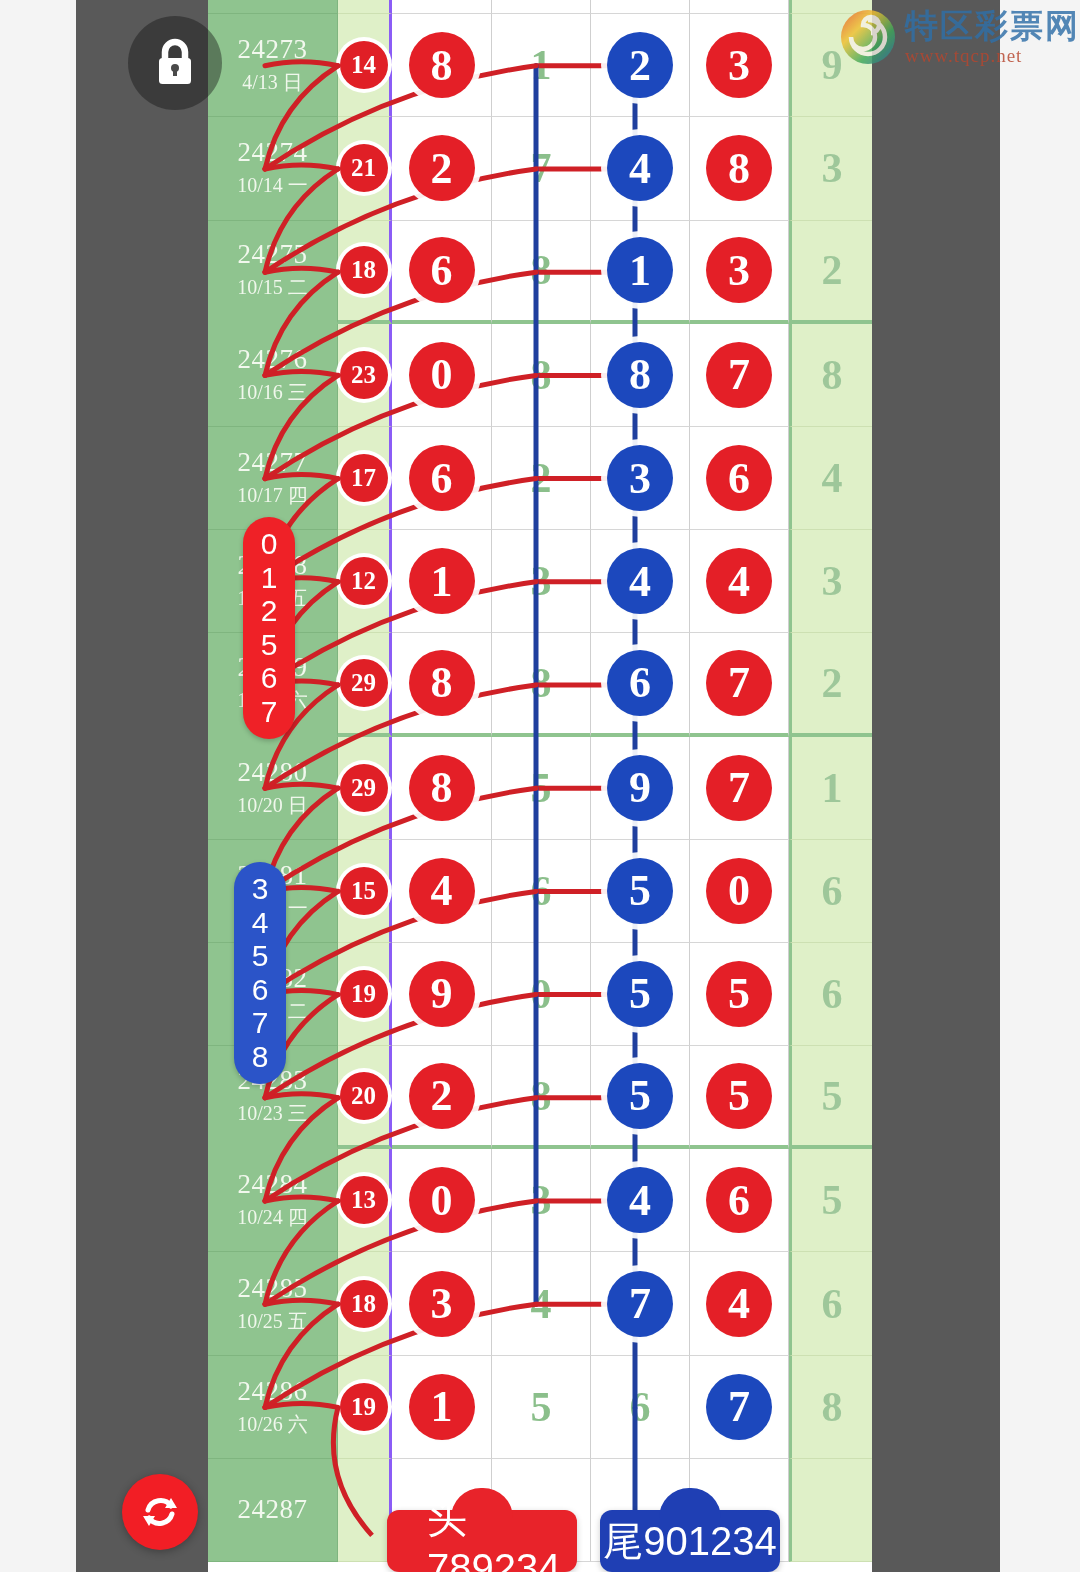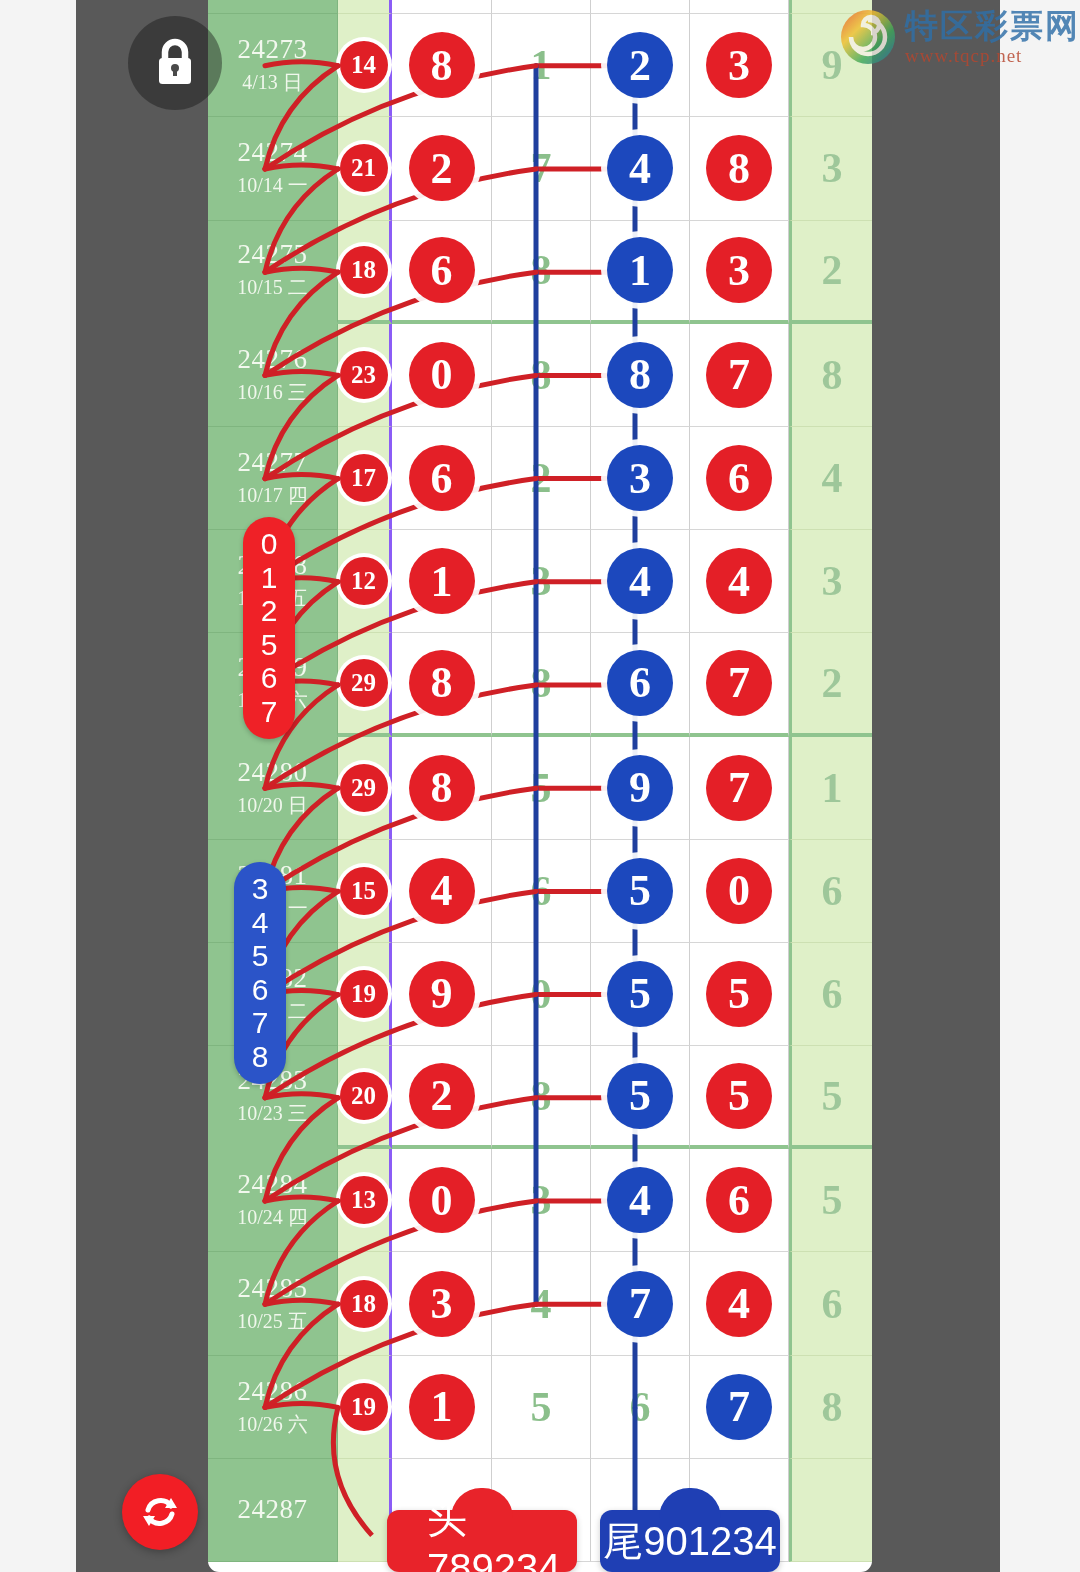--- a/index.html
+++ b/index.html
@@ -15,21 +15,20 @@
   
   .backdrop {
     position: absolute; left: 76px; top: 0; width: 924px; height: 1572px;
     background: #595959;
   }
 
   
   .table-wrap {
     position: absolute; left: 208px; top: 0; width: 664px; height: 1572px;
     background: #ffffff;
-    border-radius: 11px;
   }
   .grid {
     position: absolute; inset: 0;
     display: grid;
     
     grid-template-columns: 130px 54px 100px 99px 99px 99px 83px;
     grid-auto-rows: 103.2px;
   }
   
   .grid { top: -89px; height: calc(1572px + 89px); }

